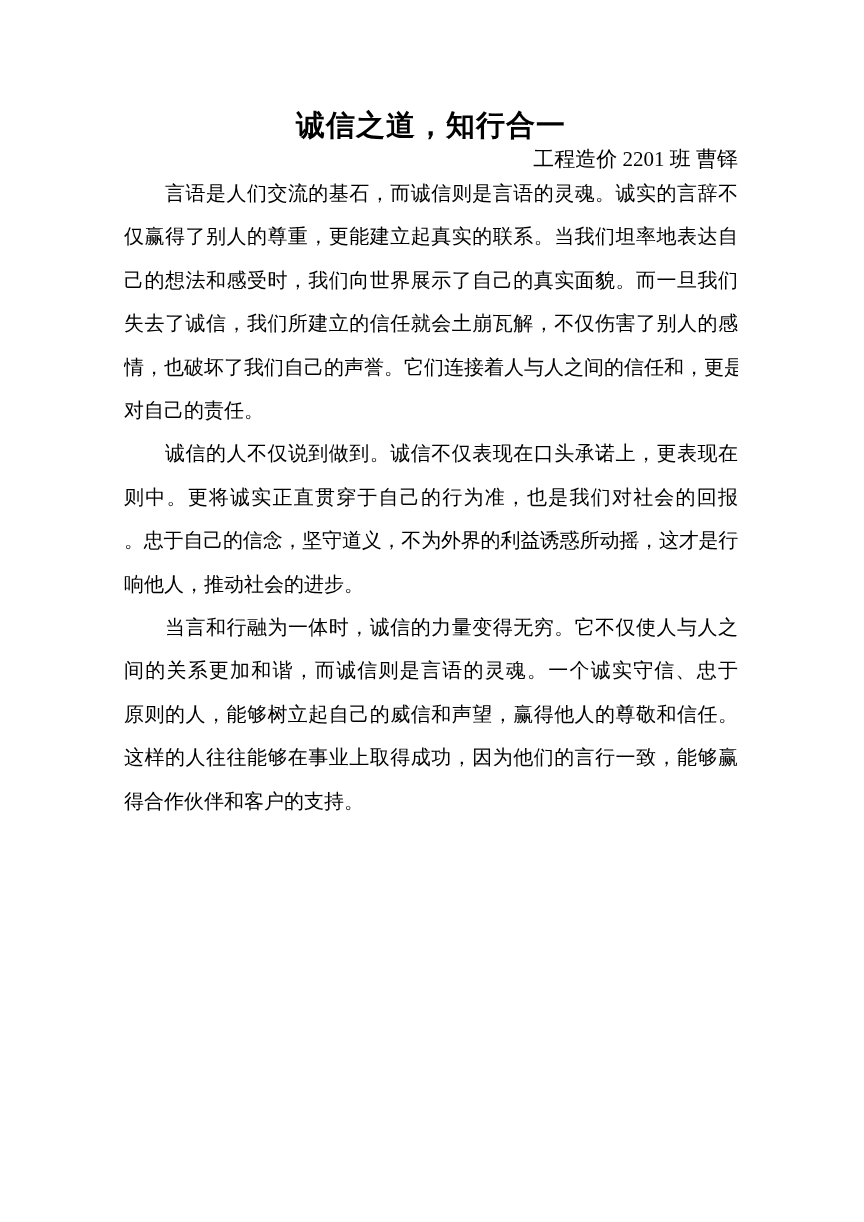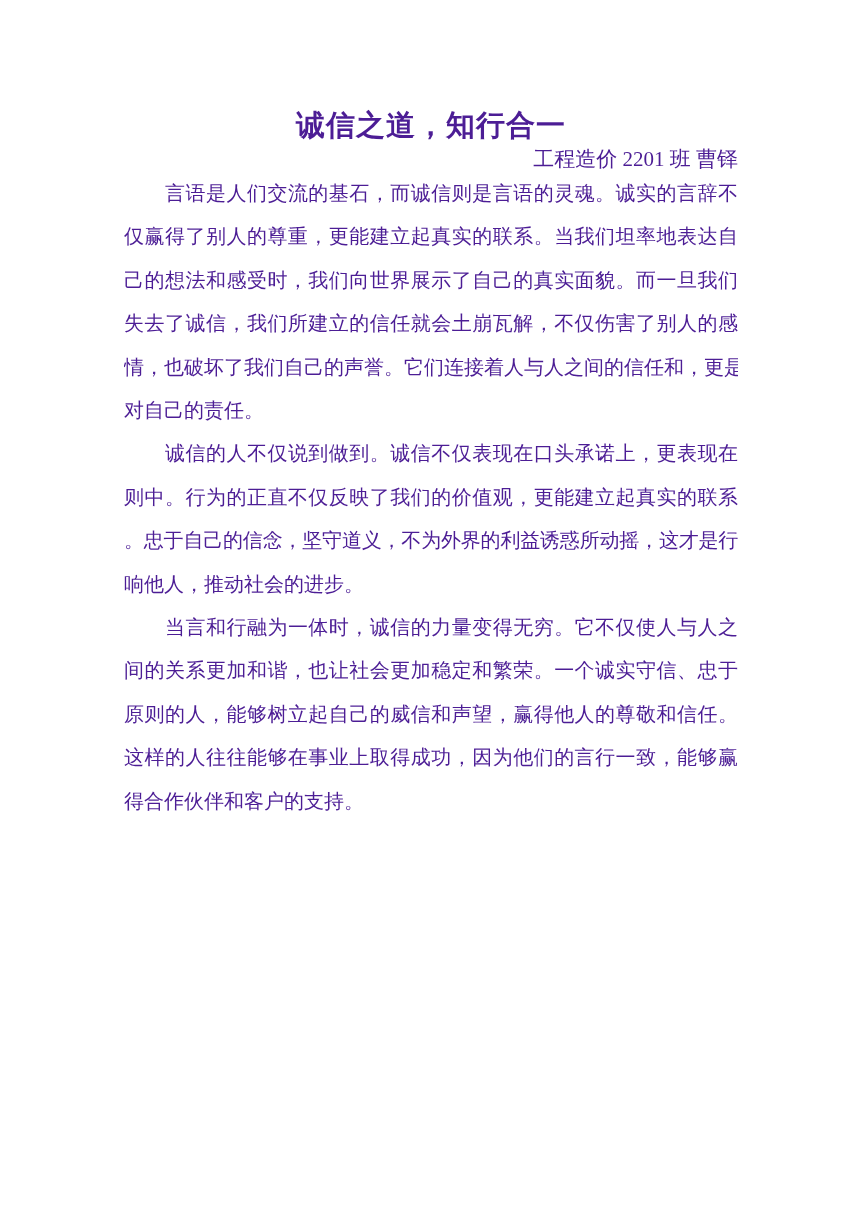--- a/index.html
+++ b/index.html
@@ -9,21 +9,21 @@
   }
   .page {
     position: relative;
     width: 864px;
     height: 1222px;
     background: #ffffff;
     box-sizing: border-box;
     padding: 106px 126px 0 124px;
     overflow: hidden;
     font-family: "Liberation Serif", "DejaVu Serif", serif;
-    color: #4c1d95;
+    color: #000000;
   }
   .doc-title {
     margin: 0;
     font-size: 29px;
     line-height: 38px;
     font-weight: bold;
     text-align: center;
     letter-spacing: 1px;
   }
   .doc-byline {
@@ -68,25 +68,25 @@
       <div class="paragraph">
         <div class="line first">言语是人们交流的基石，而诚信则是言语的灵魂。诚实的言辞不</div>
         <div class="line">仅赢得了别人的尊重，更能建立起真实的联系。当我们坦率地表达自</div>
         <div class="line">己的想法和感受时，我们向世界展示了自己的真实面貌。而一旦我们</div>
         <div class="line">失去了诚信，我们所建立的信任就会土崩瓦解，不仅伤害了别人的感</div>
         <div class="line">情，也破坏了我们自己的声誉。它们连接着人与人之间的信任和，更是</div>
         <div class="line last">对自己的责任。</div>
       </div>
       <div class="paragraph">
         <div class="line first">诚信的人不仅说到做到。诚信不仅表现在口头承诺上，更表现在</div>
-        <div class="line">则中。行为的正直不仅反映了我们的价值观，更能建立起真实的联系</div>
+        <div class="line">则中。更将诚实正直贯穿于自己的行为准，也是我们对社会的回报</div>
         <div class="line tight">。忠于自己的信念，坚守道义，不为外界的利益诱惑所动摇，这才是行</div>
         <div class="line last">响他人，推动社会的进步。</div>
       </div>
       <div class="paragraph">
         <div class="line first">当言和行融为一体时，诚信的力量变得无穷。它不仅使人与人之</div>
-        <div class="line">间的关系更加和谐，也让社会更加稳定和繁荣。一个诚实守信、忠于</div>
+        <div class="line">间的关系更加和谐，而诚信则是言语的灵魂。一个诚实守信、忠于</div>
         <div class="line">原则的人，能够树立起自己的威信和声望，赢得他人的尊敬和信任。</div>
         <div class="line">这样的人往往能够在事业上取得成功，因为他们的言行一致，能够赢</div>
         <div class="line last">得合作伙伴和客户的支持。</div>
       </div>
     </div>
 </div>
 
 </body></html>

